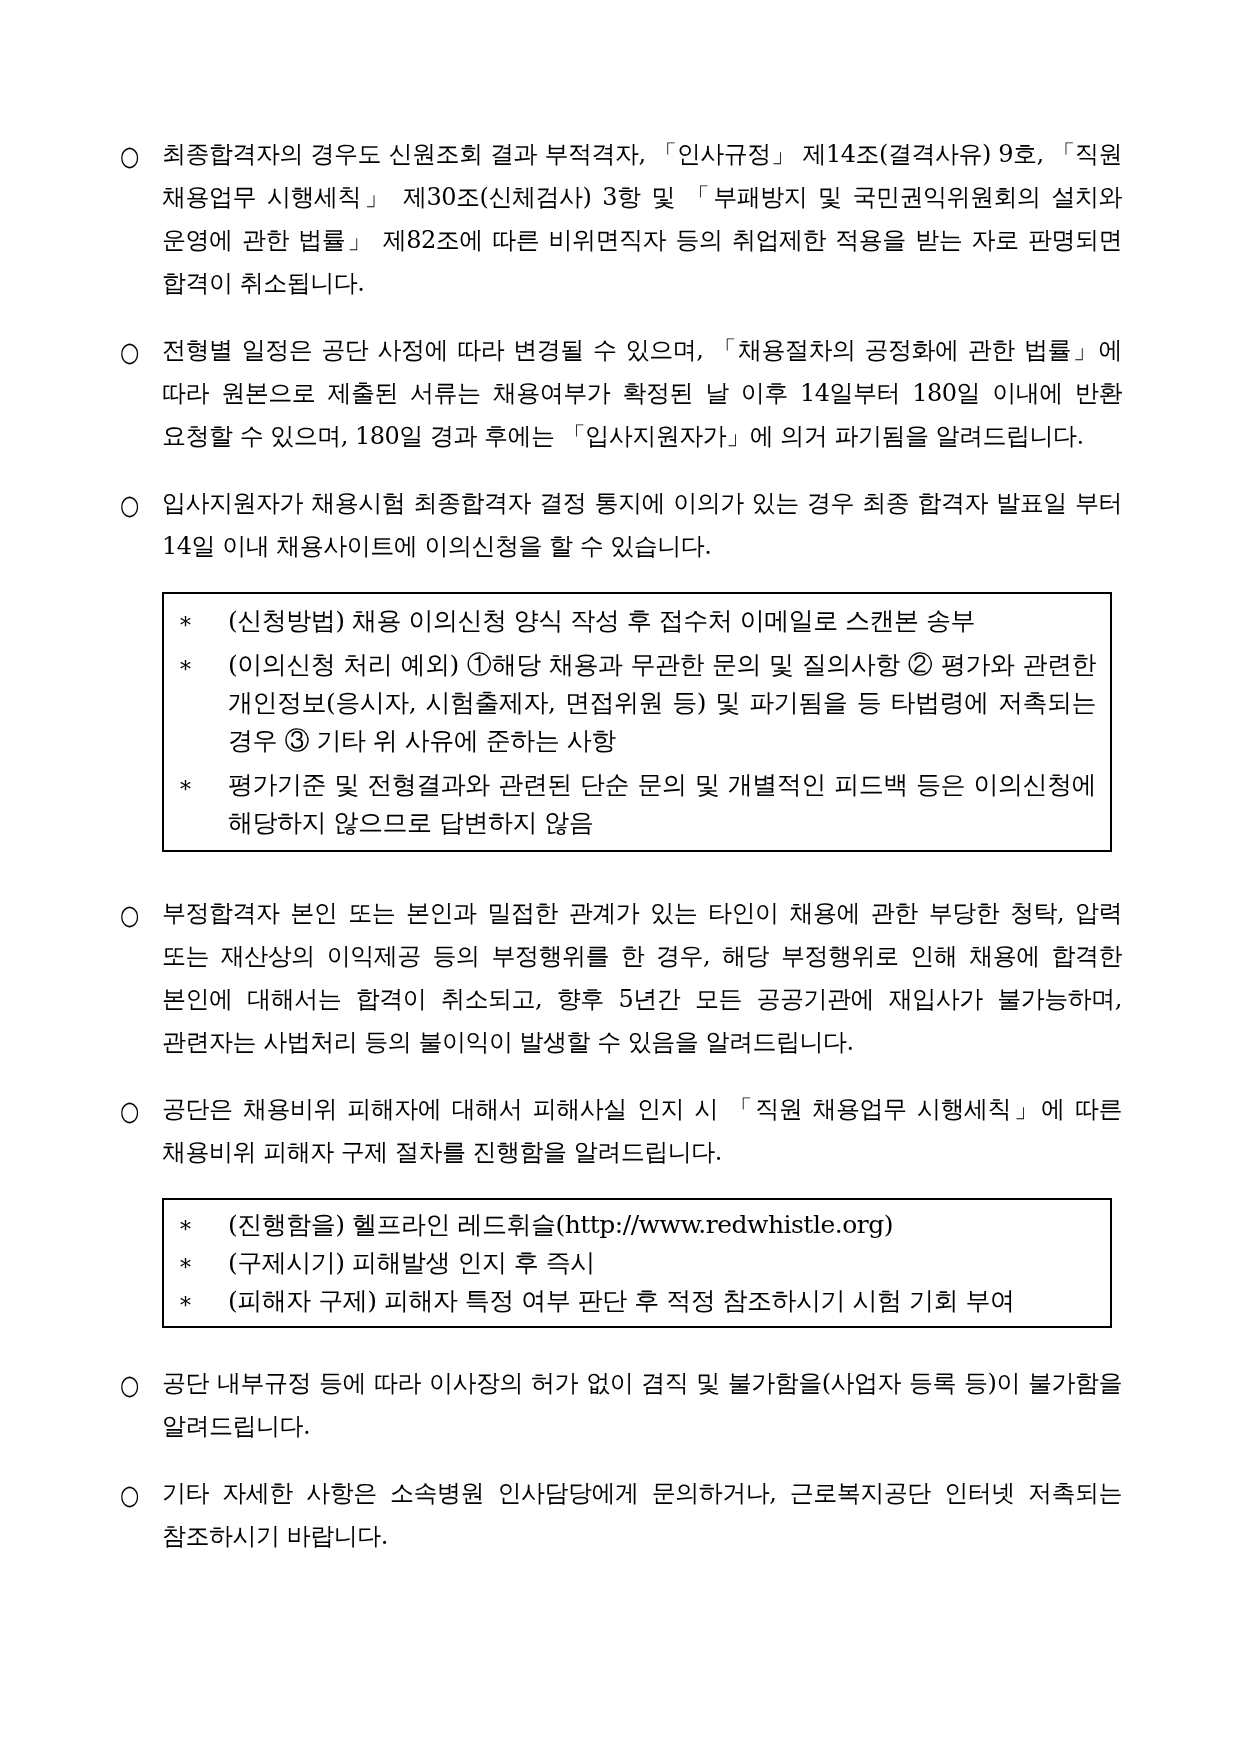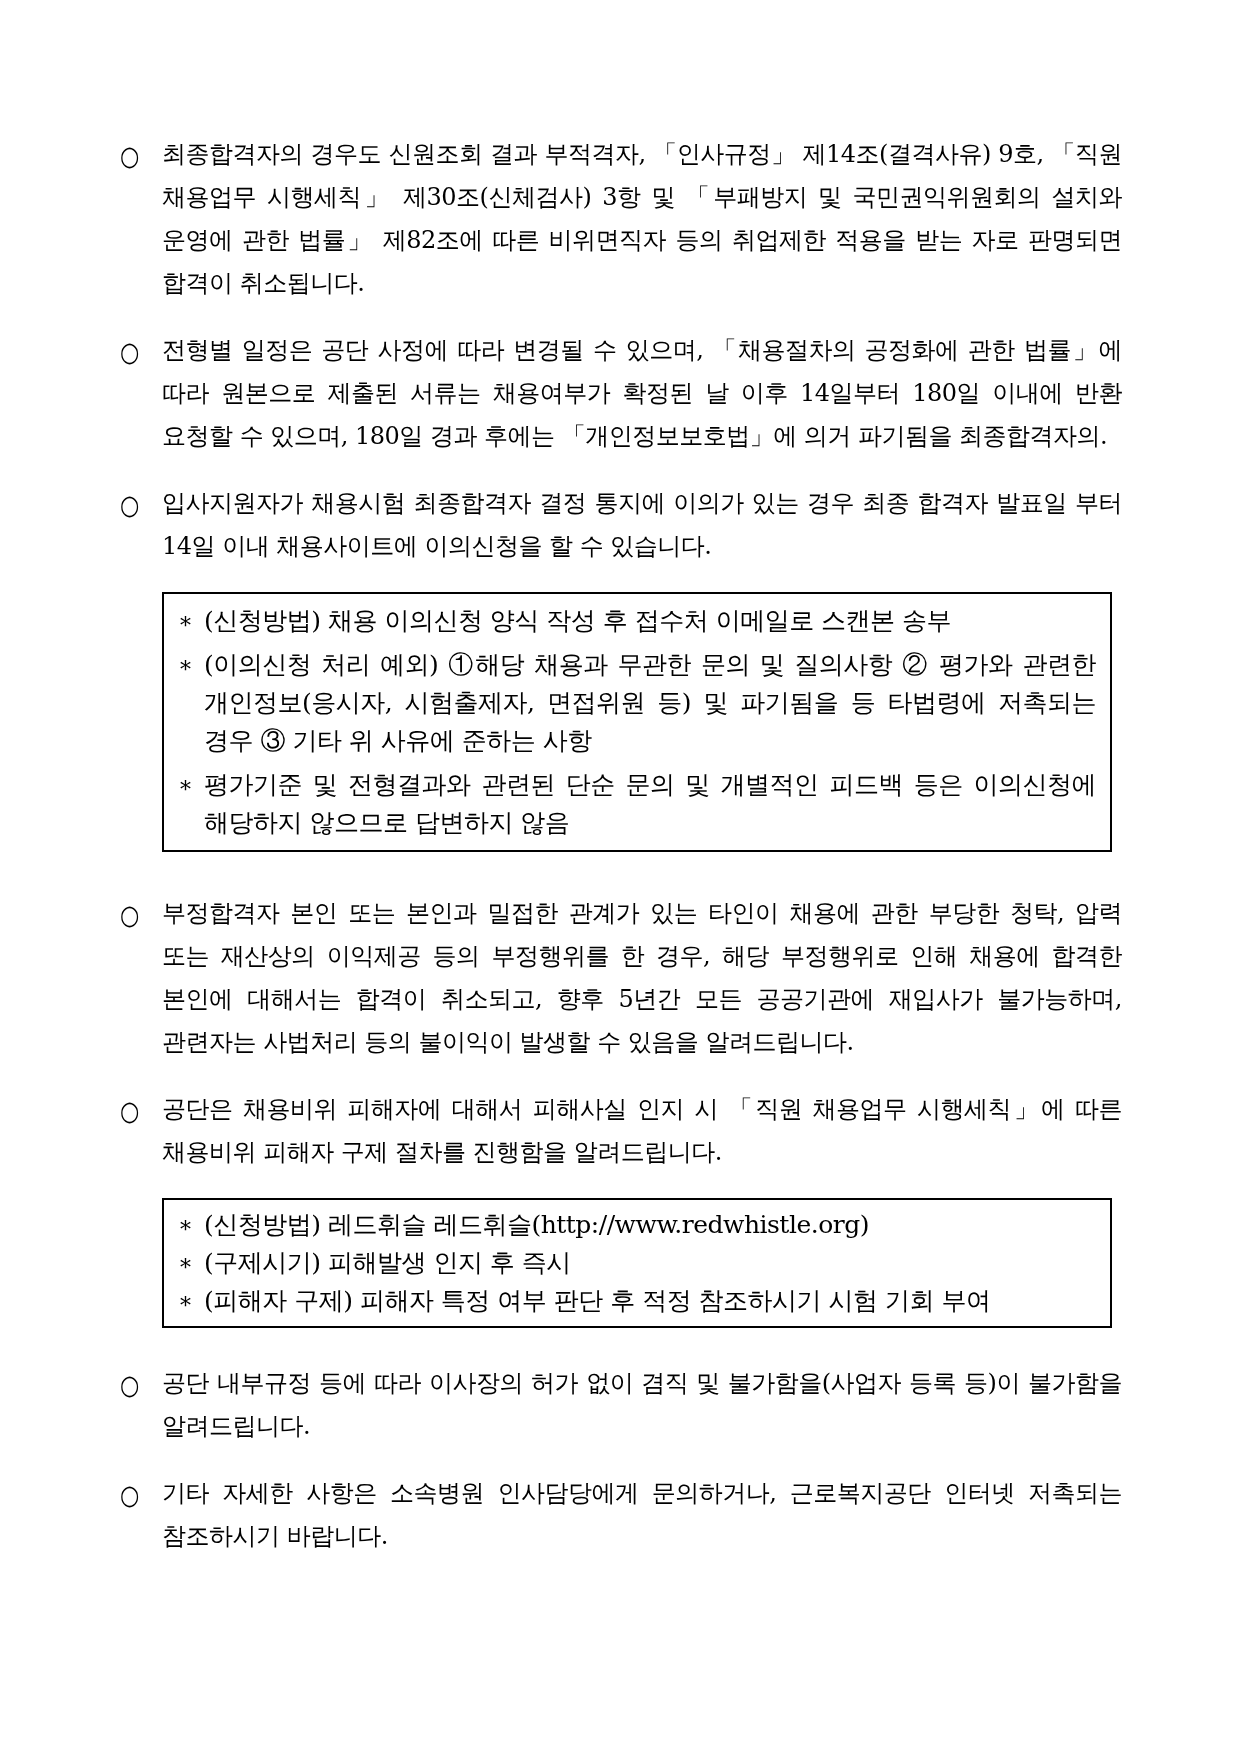--- a/index.html
+++ b/index.html
@@ -63,36 +63,37 @@
     line-height: 38px;
     transform: translateY(5px);
   }
   .note-item .ntext {
     flex: 1;
     font-size: 25px;
     line-height: 38px;
     text-align: justify;
     word-break: keep-all;
     letter-spacing: -0.5px;
+    margin-left: 24px;
   }
 </style>
 </head>
 <body>
 
 <div class="page">
   <div class="doc">
 
     <div class="bullet">
       <span class="marker">○</span>
       <div class="btext">최종합격자의 경우도 신원조회 결과 부적격자, 「인사규정」 제14조(결격사유) 9호, 「직원 채용업무 시행세칙」 제30조(신체검사) 3항 및 「부패방지 및 국민권익위원회의 설치와 운영에 관한 법률」 제82조에 따른 비위면직자 등의 취업제한 적용을 받는 자로 판명되면 합격이 취소됩니다.</div>
     </div>
 
     <div class="bullet">
       <span class="marker">○</span>
-      <div class="btext">전형별 일정은 공단 사정에 따라 변경될 수 있으며, 「채용절차의 공정화에 관한 법률」에 따라 원본으로 제출된 서류는 채용여부가 확정된 날 이후 14일부터 180일 이내에 반환 요청할 수 있으며, 180일 경과 후에는 「개인정보보호법」에 의거 파기됨을 최종합격자의.</div>
+      <div class="btext">전형별 일정은 공단 사정에 따라 변경될 수 있으며, 「채용절차의 공정화에 관한 법률」에 따라 원본으로 제출된 서류는 채용여부가 확정된 날 이후 14일부터 180일 이내에 반환 요청할 수 있으며, 180일 경과 후에는 「입사지원자가」에 의거 파기됨을 알려드립니다.</div>
     </div>
 
     <div class="bullet">
       <span class="marker">○</span>
       <div class="btext">입사지원자가 채용시험 최종합격자 결정 통지에 이의가 있는 경우 최종 합격자 발표일 부터 14일 이내 채용사이트에 이의신청을 할 수 있습니다.</div>
     </div>
 
     <div class="note-box">
       <div class="note-item">
         <span class="note-marker">*</span>
@@ -114,21 +115,21 @@
     </div>
 
     <div class="bullet">
       <span class="marker">○</span>
       <div class="btext">공단은 채용비위 피해자에 대해서 피해사실 인지 시 「직원 채용업무 시행세칙」에 따른 채용비위 피해자 구제 절차를 진행함을 알려드립니다.</div>
     </div>
 
     <div class="note-box compact">
       <div class="note-item">
         <span class="note-marker">*</span>
-        <div class="ntext">(신청방법) 레드휘슬 레드휘슬(http://www.redwhistle.org)</div>
+        <div class="ntext">(진행함을) 헬프라인 레드휘슬(http://www.redwhistle.org)</div>
       </div>
       <div class="note-item">
         <span class="note-marker">*</span>
         <div class="ntext">(구제시기) 피해발생 인지 후 즉시</div>
       </div>
       <div class="note-item">
         <span class="note-marker">*</span>
         <div class="ntext">(피해자 구제) 피해자 특정 여부 판단 후 적정 참조하시기 시험 기회 부여</div>
       </div>
     </div>

